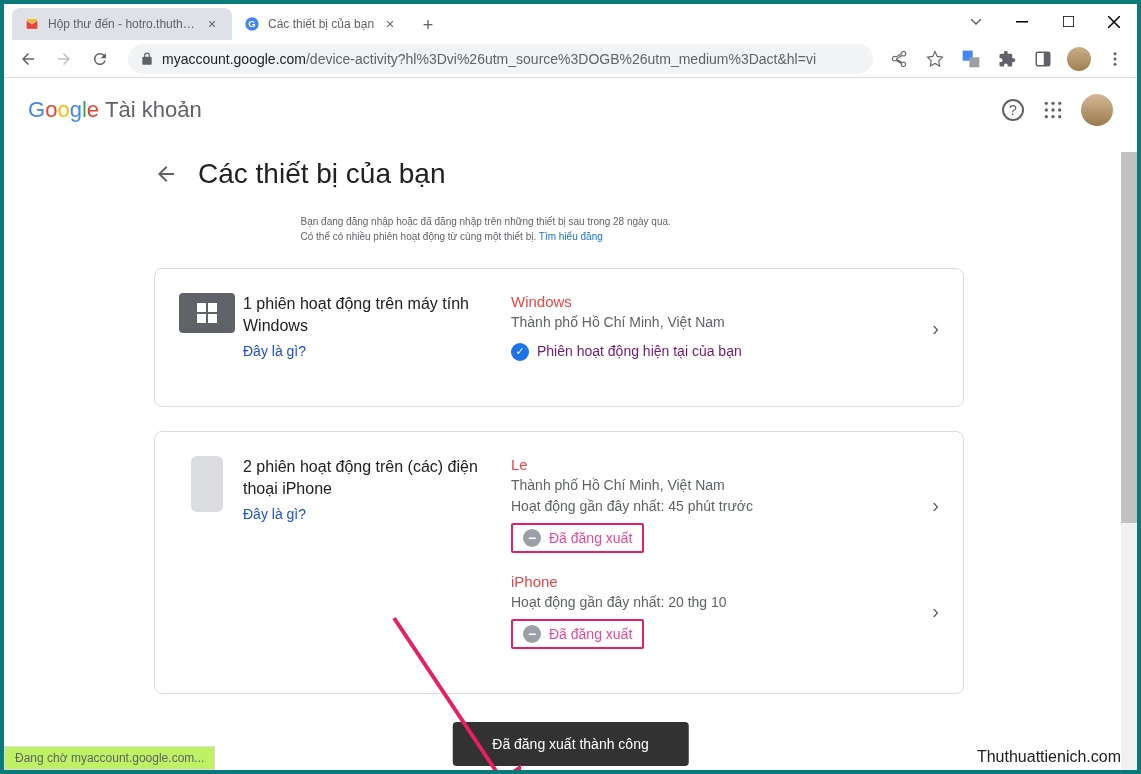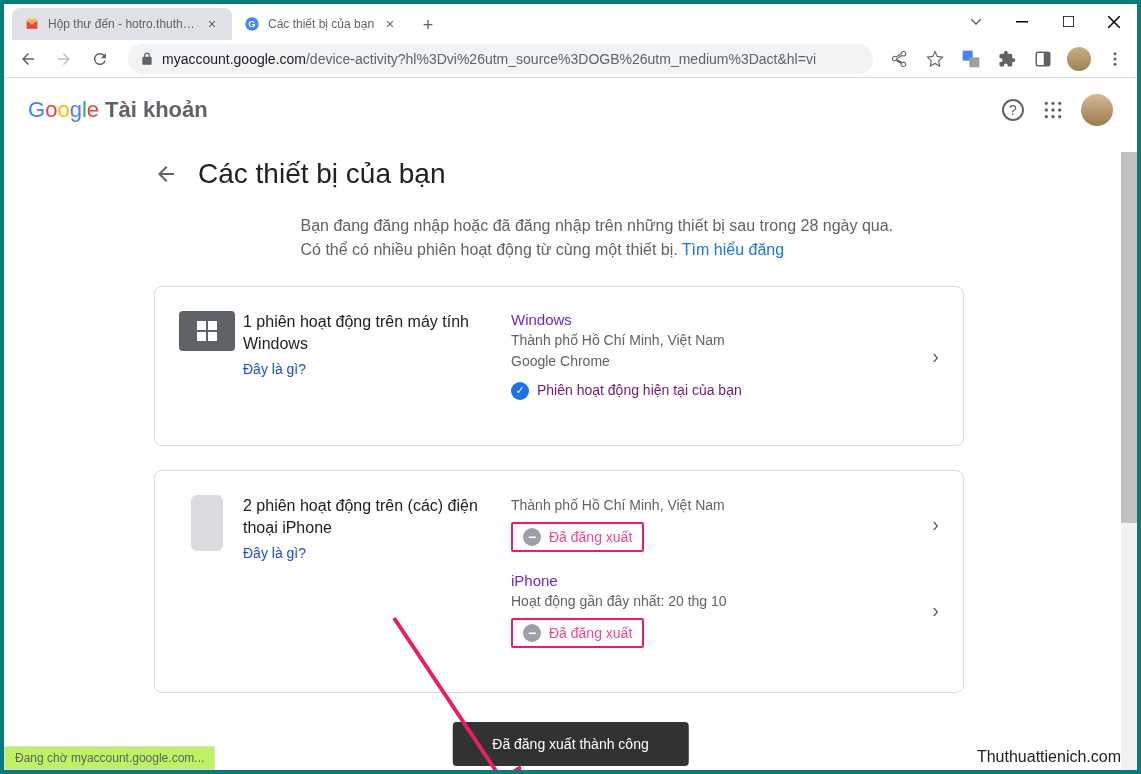--- a/index.html
+++ b/index.html
@@ -23,43 +23,43 @@
 .lock-icon{width:14px;height:14px;color:#5f6368}
 .url{font-size:14px;color:#5f6368;white-space:nowrap;overflow:hidden}
 .url .domain{color:#202124}
 .toolbar-icons{display:flex;gap:8px;align-items:center}
 .tb-icon{width:28px;height:28px;display:flex;align-items:center;justify-content:center;color:#5f6368;cursor:pointer}
 .content{flex:1;background:#fff;overflow-y:auto;position:relative}
 .header{height:64px;display:flex;align-items:center;padding:0 24px;justify-content:space-between}
 .logo-area{display:flex;align-items:flex-end;gap:6px}
 .google-logo{font-size:22px;font-weight:500}
 .g-b{color:#4285f4}.g-r{color:#ea4335}.g-y{color:#fbbc04}.g-g{color:#34a853}
-.account-text{font-size:22px;color:#5f6368;font-weight:700}
+.account-text{font-size:22px;color:#5f6368;font-weight:400}
 .header-icons{display:flex;gap:16px;align-items:center}
 .hdr-icon{width:24px;height:24px;display:flex;align-items:center;justify-content:center;color:#5f6368;cursor:pointer}
 .avatar{width:32px;height:32px;border-radius:50%;cursor:pointer;background:#f0e0c0}
 .page-title-row{display:flex;align-items:center;gap:20px;padding:16px 0 24px;max-width:840px;margin:0 auto 0 150px}
 .back-arrow{width:24px;height:24px;cursor:pointer;color:#5f6368;display:flex;align-items:center;justify-content:center}
 .page-title{font-size:28px;color:#202124;font-weight:400}
-.intro{max-width:840px;margin:0 auto 24px;padding:0 0 0 150px;font-size:16px;color:#5f6368;line-height:1.5}
+.intro{max-width:840px;margin:0 auto 24px;padding:0 0 0 150px;font-size:10px;color:#5f6368;line-height:1.5}
 .intro a{color:#1a73e8;text-decoration:none}
 .card{max-width:810px;margin:0 0 24px 150px;border:1px solid #dadce0;border-radius:8px;padding:24px}
 .card-row{display:flex;gap:8px}
 .device-icon-col{width:56px;flex-shrink:0}
 .device-icon{width:56px;height:40px;background:#5f6368;border-radius:4px;display:flex;align-items:center;justify-content:center;position:relative}
 .device-icon.iphone{width:32px;height:56px;background:#dadce0;border-radius:6px;margin-left:12px;display:flex;align-items:center;justify-content:center}
 .win-logo{width:20px;height:20px;display:grid;grid-template-columns:1fr 1fr;grid-template-rows:1fr 1fr;gap:2px}
 .win-logo div{background:#fff}
 .apple-logo{color:#fff;font-size:18px}
 .left-info{width:260px;flex-shrink:0}
 .session-title{font-size:16px;color:#202124;margin-bottom:4px;line-height:1.4}
 .what-link{color:#1d4ed8;font-size:14px;text-decoration:none}
 .right-info{flex:1;position:relative}
 .session-block{margin-bottom:20px;position:relative}
-.session-name{font-size:15px;color:#6d28d9;margin-bottom:2px}
+.session-name{font-size:15px;color:#ef4444;margin-bottom:2px}
 .session-detail{font-size:14px;color:#5f6368;line-height:1.5}
 .current-badge{display:flex;align-items:center;gap:8px;margin-top:8px}
 .check-circle{width:18px;height:18px;background:#1a73e8;border-radius:50%;display:flex;align-items:center;justify-content:center;color:#fff;font-size:11px}
 .chevron{position:absolute;right:0;top:50%;transform:translateY(-50%);color:#5f6368;font-size:20px;cursor:pointer}
 .signed-out{display:inline-flex;align-items:center;gap:8px;margin-top:6px;padding:4px 10px;border:2px solid #e91e63;border-radius:2px}
 .minus-circle{width:18px;height:18px;background:#9aa0a6;border-radius:50%;display:flex;align-items:center;justify-content:center;color:#fff;font-size:14px;font-weight:bold}
 .signed-out-text{font-size:14px;color:#ec4899}
 .toast{position:absolute;bottom:4px;left:50%;transform:translateX(-50%);background:#323232;color:#fff;padding:14px 40px;font-size:14px;border-radius:4px}
 .status-bar{position:absolute;bottom:4px;left:4px;background:#bef264;padding:4px 10px;font-size:12px;color:#5f6368;border:1px solid #dadce0}
 .watermark{position:absolute;bottom:8px;right:20px;font-size:16px;color:#202124;font-weight:500}
@@ -239,21 +239,20 @@
             </div>
         </div>
         <div class="left-info">
           <div class="session-title">1 phiên hoạt động trên máy tính Windows</div>
           <a href="#" class="what-link">Đây là gì?</a>
         </div>
         <div class="right-info">
           <div class="session-block">
             <div class="session-name">Windows</div>
             <div class="session-detail">Thành phố Hồ Chí Minh, Việt Nam</div>
-            <div class="session-detail">Google Chrome</div>
             <div class="current-badge">
               <div class="check-circle">✓</div>
               <span class="session-detail" style="color:#701a75">Phiên hoạt động hiện tại của bạn</span>
             </div>
             <div class="chevron">›</div>
           </div>
         </div>
       </div>
     </div>
 
@@ -263,21 +262,23 @@
           <div class="device-icon iphone">
               <span class="apple-logo"></span>
             </div>
         </div>
         <div class="left-info">
           <div class="session-title">2 phiên hoạt động trên (các) điện thoại iPhone</div>
           <a href="#" class="what-link">Đây là gì?</a>
         </div>
         <div class="right-info">
           <div class="session-block">
+            <div class="session-name">Le</div>
             <div class="session-detail">Thành phố Hồ Chí Minh, Việt Nam</div>
+            <div class="session-detail">Hoạt động gần đây nhất: 45 phút trước</div>
             <div class="signed-out">
               <div class="minus-circle">−</div>
               <span class="signed-out-text">Đã đăng xuất</span>
             </div>
             <div class="chevron">›</div>
           </div>
           <div class="session-block">
             <div class="session-name">iPhone</div>
             <div class="session-detail">Hoạt động gần đây nhất: 20 thg 10</div>
             <div class="signed-out">

